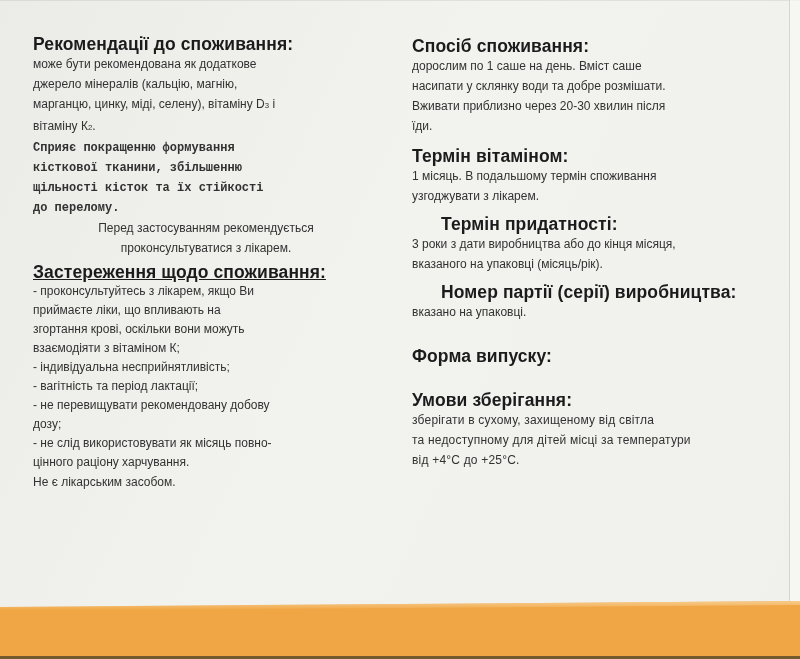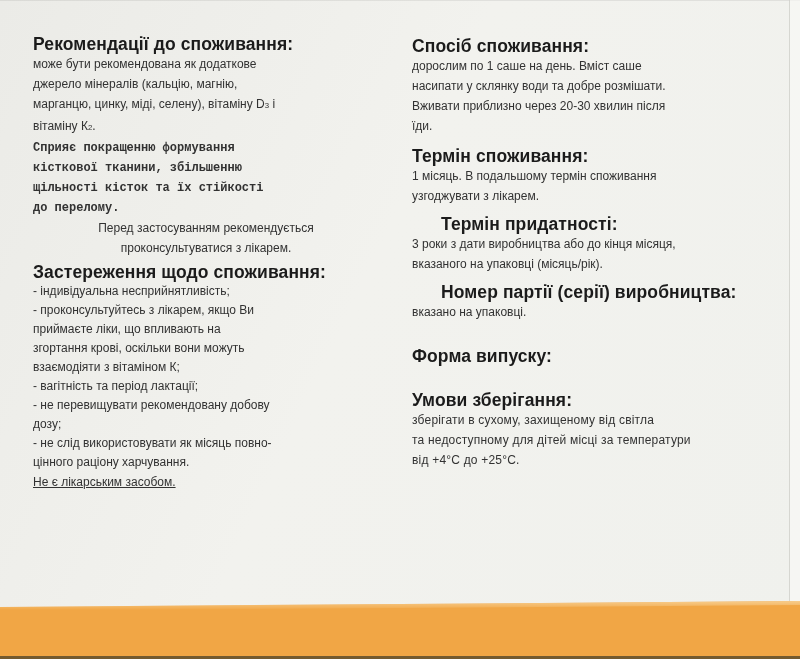--- a/index.html
+++ b/index.html
@@ -22,32 +22,32 @@
 
   h3 {
     margin: 0; font-size: 17.5px; line-height: 20px;
     font-weight: bold; color: #1b1b1b; letter-spacing: 0.1px;
   }
   p.body {
     margin: 0; font-size: 12px; line-height: 20px;
     white-space: pre-line; color: #323232;
   }
   .mt2  { margin-top: 2px; }
-  .mt4  { margin-top: 4px; }
+  .mt4  { margin-top: 4px; text-decoration: underline; }
   .mt6  { margin-top: 6px; text-align: center; }
   .mt8  { margin-top: 8px; margin-left: 29px; }
   .mt10 { margin-top: 10px; }
   .mt12 { margin-top: 24px; }
 
   .accent { font-weight: bold; color: #e6993c; font-family: Liberation Mono, monospace; }
   .sub { font-size: 0.65em; }
 
   .warnings-list p.body { line-height: 19px; }
 
-  .disclaimer { margin-top: 8px; text-decoration: underline; }
+  .disclaimer { margin-top: 8px; }
 
   .storage-body {
     font-size: 15.5px; line-height: 22px; letter-spacing: 0.2px;
     color: #3a3a3a; margin-top: 2px;
   }
 
   .fold-line {
     position: absolute; top: 0; right: 0; width: 10px; height: 604px;
     background: rgba(249,249,246,0.65);
     border-left: 1px solid rgba(175,175,168,0.45);
@@ -83,43 +83,43 @@
     <p class="body accent mt10">Сприяє покращенню формування
 кісткової тканини, збільшенню
 щільності кісток та їх стійкості
 до перелому.</p>
 
     <p class="body mt6">Перед застосуванням рекомендується
 проконсультуватися з лікарем.</p>
 
     <h3 class="mt4">Застереження щодо споживання:</h3>
     <div class="warnings-list">
-      <p class="body">- індивідуальна несприйнятливість;</p>
       <p class="body">- проконсультуйтесь з лікарем, якщо Ви
 приймаєте ліки, що впливають на
 згортання крові, оскільки вони можуть
 взаємодіяти з вітаміном К;</p>
+      <p class="body">- індивідуальна несприйнятливість;</p>
       <p class="body">- вагітність та період лактації;</p>
       <p class="body">- не перевищувати рекомендовану добову
 дозу;</p>
       <p class="body">- не слід використовувати як місяць повно-
 цінного раціону харчування.</p>
     </div>
 
     <p class="body disclaimer">Не є лікарським засобом.</p>
   </div>
 
   <div class="col col-right">
     <h3>Спосіб споживання:</h3>
     <p class="body mt2">дорослим по 1 саше на день. Вміст саше
 насипати у склянку води та добре розмішати.
 Вживати приблизно через 20-30 хвилин після
 їди.</p>
 
-    <h3 class="mt10">Термін споживання:</h3>
+    <h3 class="mt10">Термін вітаміном:</h3>
     <p class="body">1 місяць. В подальшому термін споживання
 узгоджувати з лікарем.</p>
 
     <h3 class="mt8">Термін придатності:</h3>
     <p class="body">3 роки з дати виробництва або до кінця місяця,
 вказаного на упаковці (місяць/рік).</p>
 
     <h3 class="mt8">Номер партії (серії) виробництва:</h3>
     <p class="body">вказано на упаковці.</p>
 

